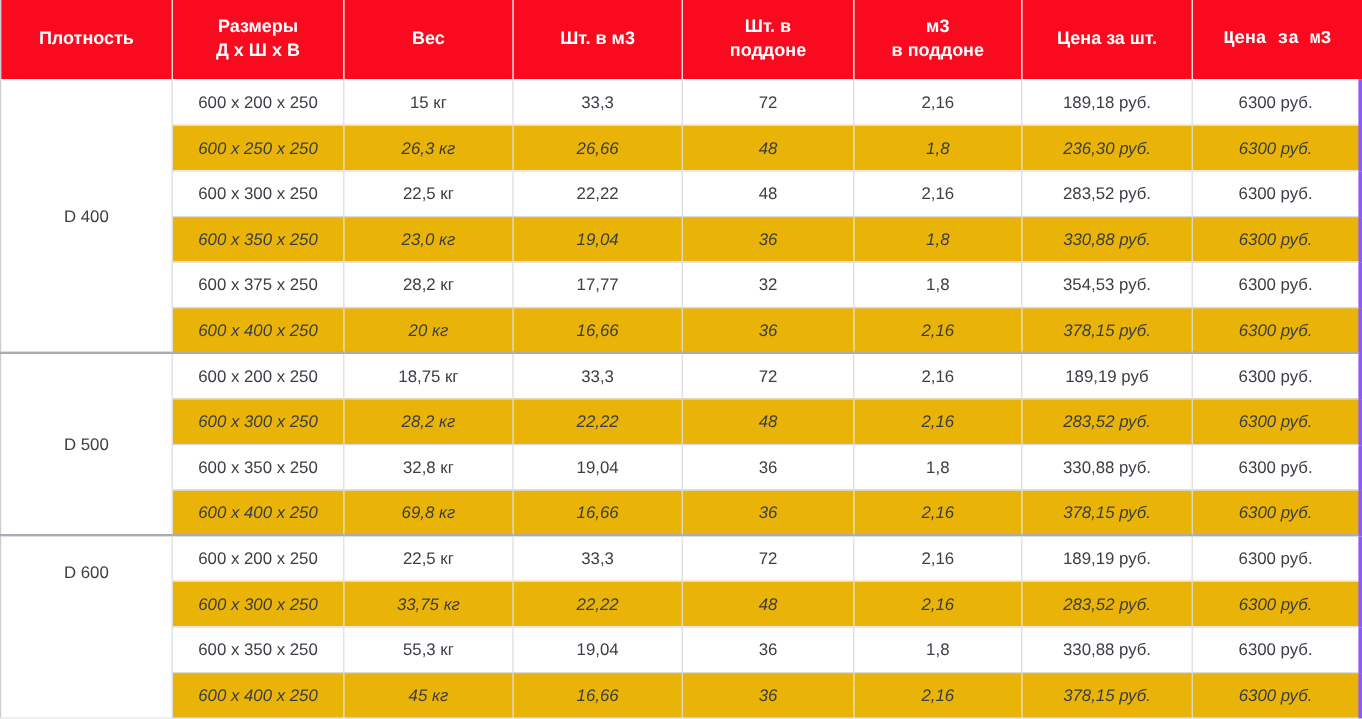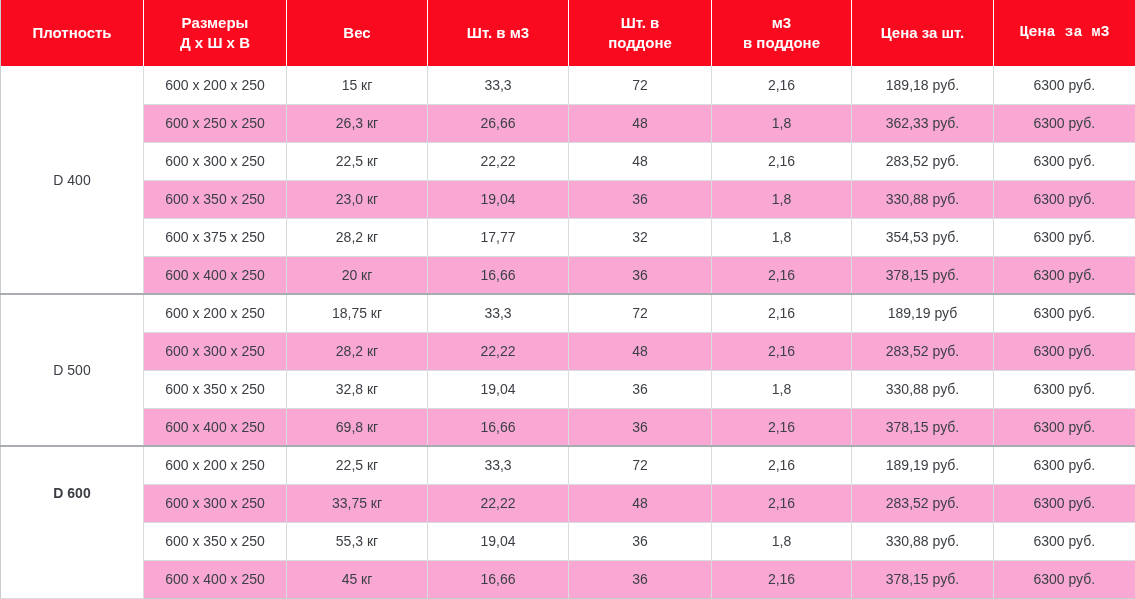--- a/index.html
+++ b/index.html
@@ -52,37 +52,37 @@
     text-align: center;
     vertical-align: middle;
     height: 38px;
     padding: 2px 4px;
     box-sizing: border-box;
     border-right: 1px solid #d9dcdf;
     border-bottom: 1px solid #d9dcdf;
     background: #ffffff;
   }
   table.price-table tbody td:last-child {
-    border-right: 2px solid #8b5cf6;
+    border-right: 7px solid #8b5cf6;
   }
   table.price-table tbody tr.striped td {
-    background: #f9a8d4;
+    background: #eab308;
+    font-style: italic;
   }
   
   td.density-cell {
     background: #ffffff !important;
     border-right: 1px solid #c9ccd0;
     font-size: 14px;
     color: #3b3f45;
     vertical-align: middle;
   }
   td.density-cell.align-upper {
     vertical-align: top;
-    padding-top: 38px;
-    font-weight: bold;
+    padding-top: 22px;
   }
   
   tr.group-start td {
     border-top: 2px solid #a9adb2;
   }
   tbody tr:first-child td {
     border-top: none;
   }
   
   table.price-table {
@@ -134,21 +134,21 @@
           <td>2,16</td>
           <td>189,18 руб.</td>
           <td>6300 руб.</td>
         </tr>
         <tr class="striped">
           <td>600 x 250 x 250</td>
           <td>26,3 кг</td>
           <td>26,66</td>
           <td>48</td>
           <td>1,8</td>
-          <td>362,33 руб.</td>
+          <td>236,30 руб.</td>
           <td>6300 руб.</td>
         </tr>
         <tr>
           <td>600 x 300 x 250</td>
           <td>22,5 кг</td>
           <td>22,22</td>
           <td>48</td>
           <td>2,16</td>
           <td>283,52 руб.</td>
           <td>6300 руб.</td>

